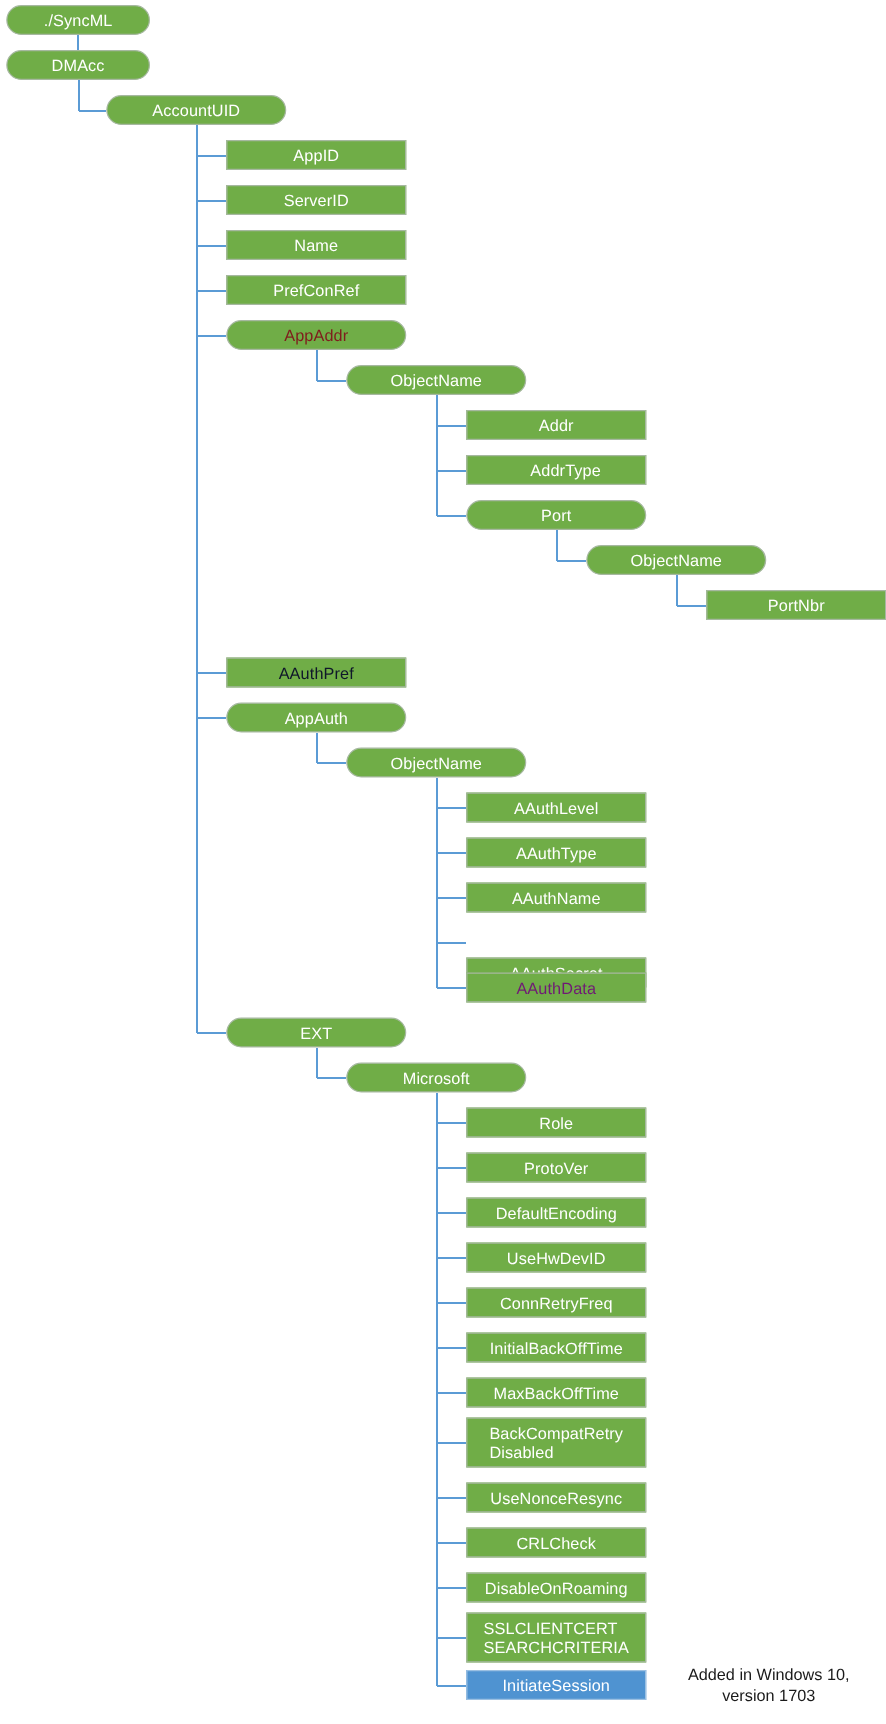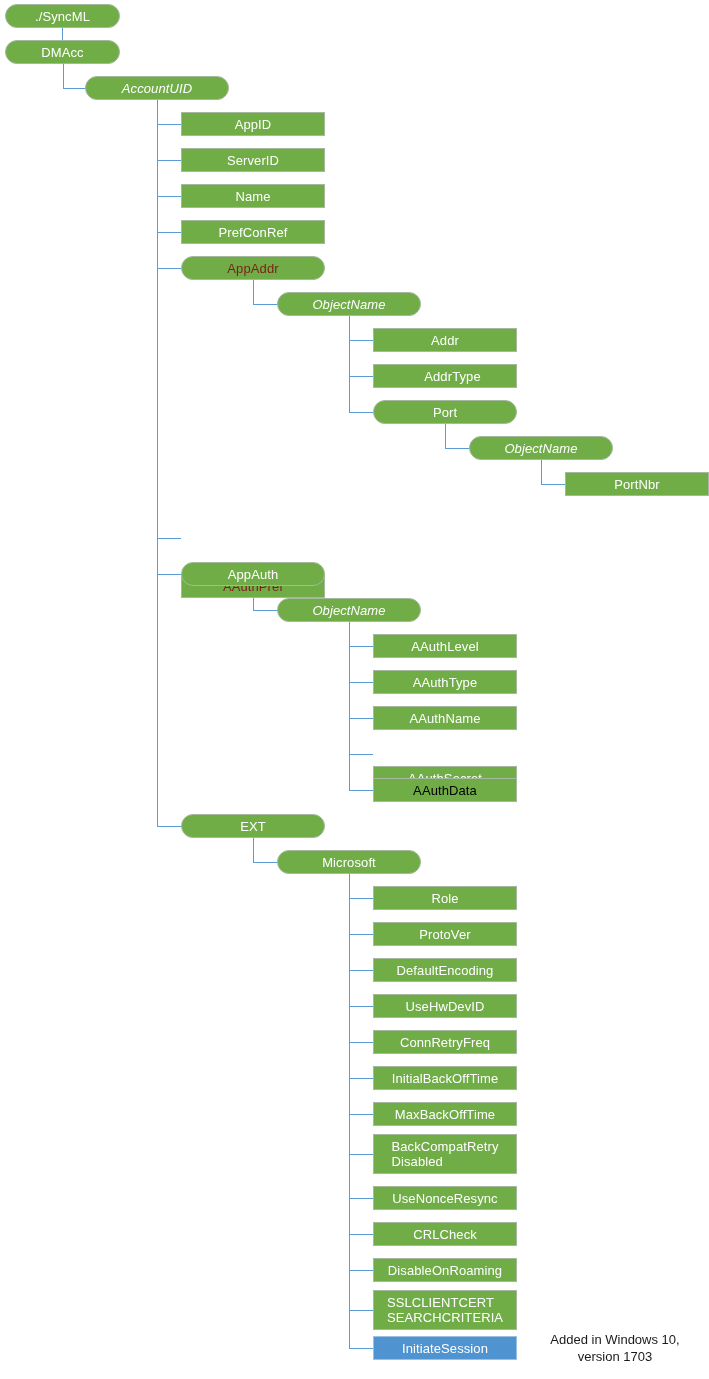--- a/index.html
+++ b/index.html
@@ -38,21 +38,20 @@
     font-size: 13px;
     line-height: 15px;
     letter-spacing: 0.1px;
     z-index: 2;
   }
   .node.rounded {
     border-radius: 13px;
     border-color: #9dbd8a;
   }
   .node.italic {
-    font-style: italic;
   }
   .node.accent {
     background: #4f93d1;
     border-color: #9bc0e2;
   }
   .node .label {
     display: block;
     white-space: pre-line;
     padding: 0 6px;
   }
@@ -179,42 +178,42 @@
       </div>
       <div class="node rounded" style="left: 373px; top: 400px; width: 144px; height: 24px; background: rgb(112, 173, 71); border-color: rgb(166, 184, 160); color: rgb(255, 255, 255);">
         <span class="label">Port</span>
       </div>
       <div class="node rounded italic" style="left: 469px; top: 436px; width: 144px; height: 24px; background: rgb(112, 173, 71); border-color: rgb(166, 184, 160); color: rgb(255, 255, 255);">
         <span class="label">ObjectName</span>
       </div>
       <div class="node square" style="left: 565px; top: 472px; width: 144px; height: 24px; background: rgb(112, 173, 71); border-color: rgb(166, 184, 160); color: rgb(255, 255, 255);">
         <span class="label">PortNbr</span>
       </div>
-      <div class="node square" style="left: 181px; top: 526px; width: 144px; height: 24px; background: rgb(112, 173, 71); border-color: rgb(166, 184, 160); color: #7f1d1d; margin-top: 48px;">
+      <div class="node square" style="left: 181px; top: 526px; width: 144px; height: 24px; background: rgb(112, 173, 71); border-color: rgb(166, 184, 160); color: #0f172a;">
         <span class="label">AAuthPref</span>
       </div>
       <div class="node rounded" style="left: 181px; top: 562px; width: 144px; height: 24px; background: rgb(112, 173, 71); border-color: rgb(166, 184, 160); color: rgb(255, 255, 255);">
         <span class="label">AppAuth</span>
       </div>
       <div class="node rounded italic" style="left: 277px; top: 598px; width: 144px; height: 24px; background: rgb(112, 173, 71); border-color: rgb(166, 184, 160); color: rgb(255, 255, 255);">
         <span class="label">ObjectName</span>
       </div>
       <div class="node square" style="left: 373px; top: 634px; width: 144px; height: 24px; background: rgb(112, 173, 71); border-color: rgb(166, 184, 160); color: rgb(255, 255, 255);">
         <span class="label">AAuthLevel</span>
       </div>
       <div class="node square" style="left: 373px; top: 670px; width: 144px; height: 24px; background: rgb(112, 173, 71); border-color: rgb(166, 184, 160); color: rgb(255, 255, 255);">
         <span class="label">AAuthType</span>
       </div>
       <div class="node square" style="left: 373px; top: 706px; width: 144px; height: 24px; background: rgb(112, 173, 71); border-color: rgb(166, 184, 160); color: rgb(255, 255, 255);">
         <span class="label">AAuthName</span>
       </div>
       <div class="node square" style="left: 373px; top: 742px; width: 144px; height: 24px; background: rgb(112, 173, 71); border-color: rgb(166, 184, 160); color: rgb(255, 255, 255); margin-top: 24px;">
         <span class="label">AAuthSecret</span>
       </div>
-      <div class="node square" style="left: 373px; top: 778px; width: 144px; height: 24px; background: rgb(112, 173, 71); border-color: rgb(166, 184, 160); color: #000000;">
+      <div class="node square" style="left: 373px; top: 778px; width: 144px; height: 24px; background: rgb(112, 173, 71); border-color: rgb(166, 184, 160); color: #701a75;">
         <span class="label">AAuthData</span>
       </div>
       <div class="node rounded" style="left: 181px; top: 814px; width: 144px; height: 24px; background: rgb(112, 173, 71); border-color: rgb(166, 184, 160); color: rgb(255, 255, 255);">
         <span class="label">EXT</span>
       </div>
       <div class="node rounded" style="left: 277px; top: 850px; width: 144px; height: 24px; background: rgb(112, 173, 71); border-color: rgb(166, 184, 160); color: rgb(255, 255, 255);">
         <span class="label">Microsoft</span>
       </div>
       <div class="node square" style="left: 373px; top: 886px; width: 144px; height: 24px; background: rgb(112, 173, 71); border-color: rgb(166, 184, 160); color: rgb(255, 255, 255);">
         <span class="label">Role</span>

